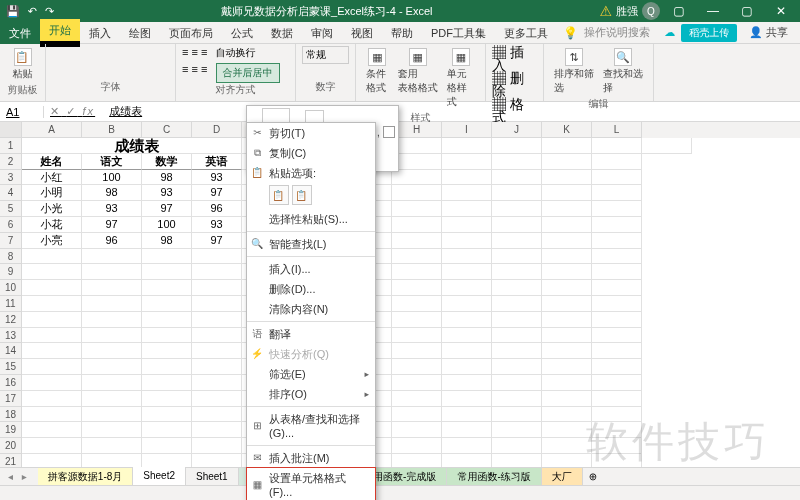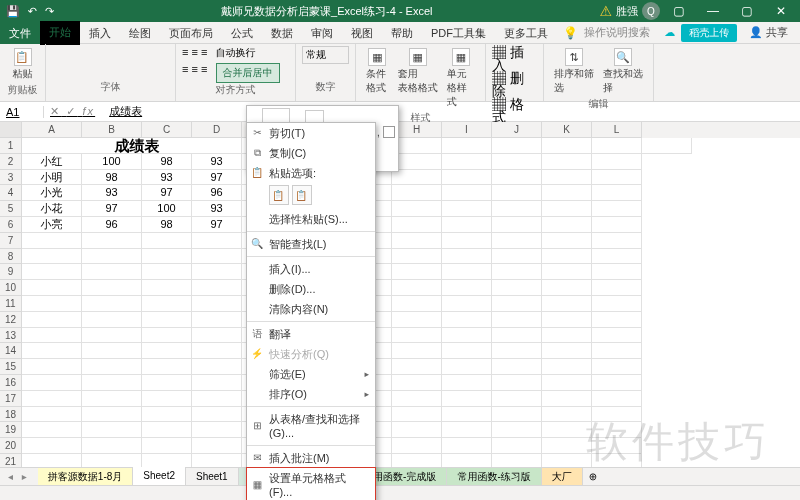--- a/index.html
+++ b/index.html
@@ -8,21 +8,21 @@
 .tb-l { display:flex; gap:8px; padding-left:6px; }
 .tb-center { flex:1; text-align:center; font-size:11px; }
 .tb-r { display:flex; align-items:center; gap:4px; padding-right:4px; }
 .tb-warn { color:#ffcf33; font-size:14px; }
 .tb-user { font-size:11px; }
 .tb-av { width:18px; height:18px; border-radius:50%; background:#6e8f7f; display:inline-flex; align-items:center; justify-content:center; font-size:10px; }
 .tb-btn { width:30px; text-align:center; font-size:12px; cursor:pointer; }
 .menubar { height:22px; background:#f3f2f1; display:flex; align-items:center; border-bottom:1px solid #d6d6d6; }
 .menubar .tab { padding:0 9px; line-height:22px; cursor:pointer; color:#333; }
 .menubar .tab.first { background:#1e6f46; color:#fff; }
-.menubar .tab.active { background:#000000; color:#1e6f46; border-bottom:2px solid #000000; }
+.menubar .tab.active { background:#fde047; color:#1e6f46; border-bottom:6px solid #000000; }
 .menubar .help { padding:0 6px; color:#666; font-size:12px; }
 .menubar .helpt { color:#888; }
 .menubar .spacer { flex:1; }
 .menubar .upload { background:#00b7c3; color:#fff; font-size:10px; padding:2px 8px; border-radius:2px; margin-left:6px; }
 .menubar .share { padding:0 12px; color:#444; }
 .ribbon { height:58px; background:#f3f2f1; border-bottom:1px solid #d6d6d6; display:flex; }
 .rgrp { border-right:1px solid #d9d9d9; padding:2px 6px 0; display:flex; flex-direction:column; justify-content:space-between; }
 .rgrp .lbl { font-size:10px; color:#666; text-align:center; padding-bottom:7px; }
 .rbtn { display:flex; flex-direction:column; align-items:center; gap:1px; font-size:10px; color:#444; padding:2px 4px; cursor:pointer; }
 .rico { width:18px; height:18px; background:#fff; border:1px solid #c4c4c4; display:flex; align-items:center; justify-content:center; font-size:11px; }
@@ -237,20 +237,34 @@
           <div class="cell"></div>
           <div class="cell"></div>
           <div class="cell"></div>
           <div class="cell"></div>
           <div class="cell"></div>
           <div class="cell"></div>
           <div class="cell"></div>
           <div class="cell"></div>
         </div>
         <div class="row">
+          <div class="cell hdr wide">姓名</div>
+          <div class="cell hdr wide">语文</div>
+          <div class="cell hdr">数学</div>
+          <div class="cell hdr">英语</div>
+          <div class="cell"></div>
+          <div class="cell"></div>
+          <div class="cell"></div>
+          <div class="cell"></div>
+          <div class="cell"></div>
+          <div class="cell"></div>
+          <div class="cell"></div>
+          <div class="cell"></div>
+        </div>
+        <div class="row">
           <div class="cell wide">小红</div>
           <div class="cell wide">100</div>
           <div class="cell">98</div>
           <div class="cell">93</div>
           <div class="cell"></div>
           <div class="cell"></div>
           <div class="cell"></div>
           <div class="cell"></div>
           <div class="cell"></div>
           <div class="cell"></div>

